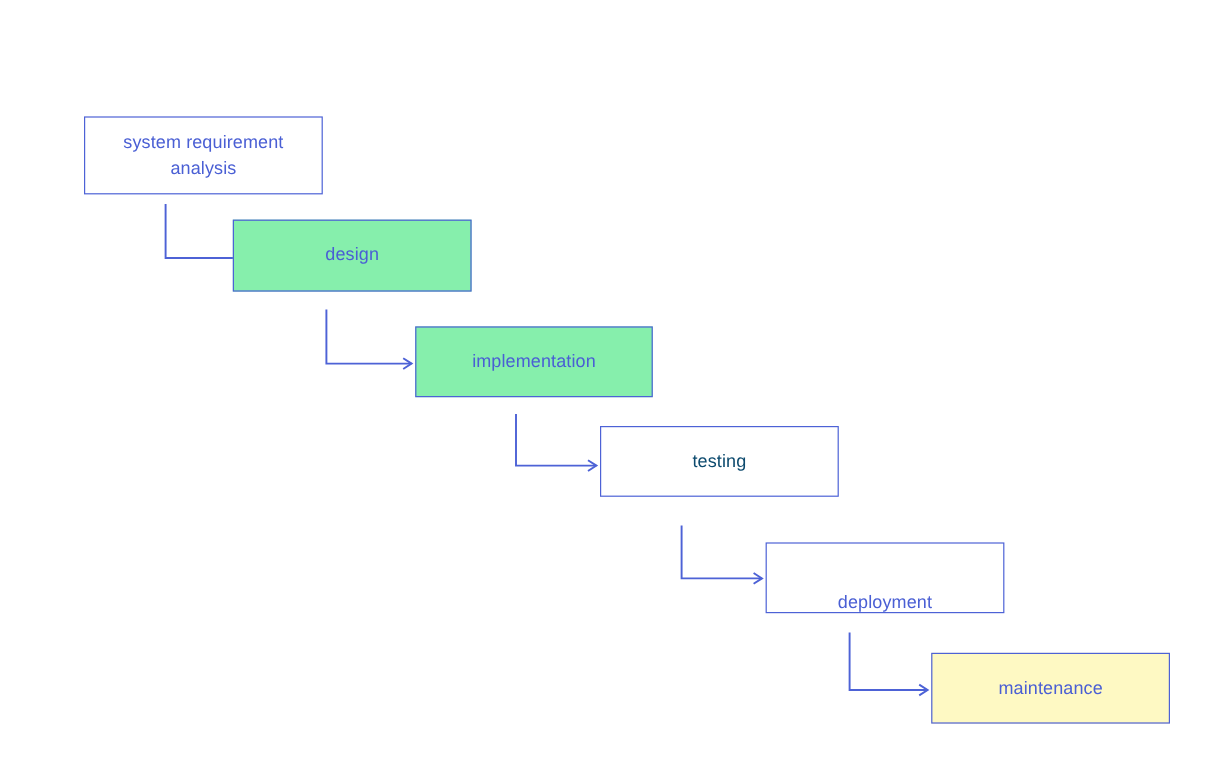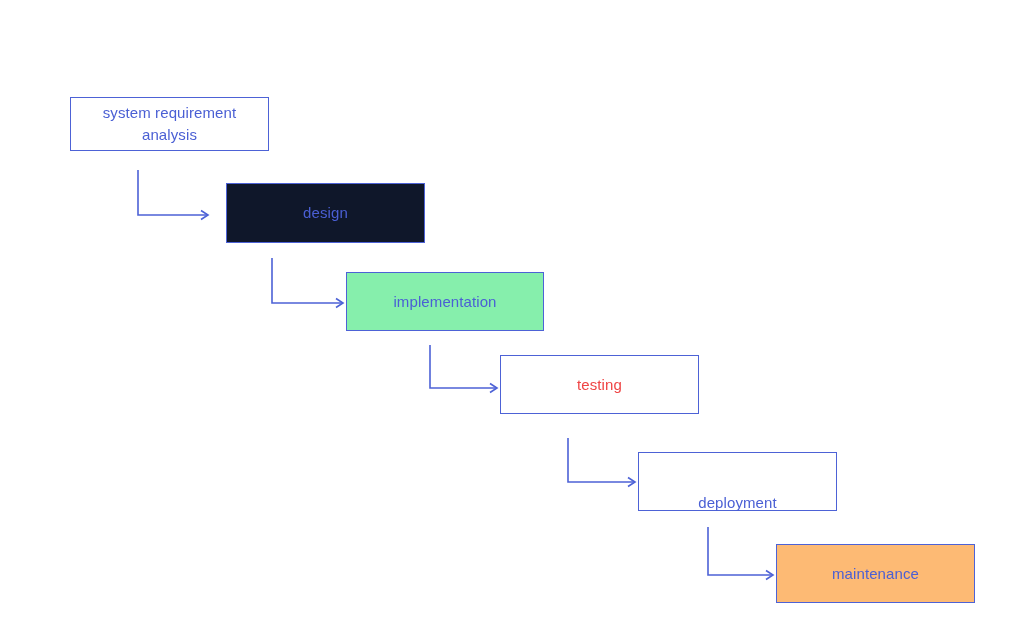--- a/index.html
+++ b/index.html
@@ -69,34 +69,34 @@
         <path d="M 568 438 L 568 482 L 635 482" fill="none" stroke="#4d62d6" stroke-width="1.6" stroke-linecap="butt" stroke-linejoin="miter"></path>
         <path d="M 628 477.5 L 635 482 L 628 486.5" fill="none" stroke="#4d62d6" stroke-width="1.6" stroke-linecap="butt" stroke-linejoin="miter"></path>
       </g>
       <g>
         <path d="M 708 527 L 708 575 L 773 575" fill="none" stroke="#4d62d6" stroke-width="1.6" stroke-linecap="butt" stroke-linejoin="miter"></path>
         <path d="M 766 570.5 L 773 575 L 766 579.5" fill="none" stroke="#4d62d6" stroke-width="1.6" stroke-linecap="butt" stroke-linejoin="miter"></path>
       </g>
     </svg>
 
   <div id="boxes-layer">
-      <div class="stage-box" style="left: 70px; top: 97px; width: 199px; height: 54px; border-color: rgb(77, 98, 214); background: rgb(255, 255, 255);">
+      <div class="stage-box" style="left: 70px; top: 97px; width: 199px; height: 65px; border-color: rgb(77, 98, 214); background: rgb(255, 255, 255);">
         <span class="stage-label" style="color: rgb(74, 95, 212);">system requirement
 analysis</span>
       </div>
-      <div class="stage-box" style="left: 226px; top: 183px; width: 199px; height: 60px; border-color: rgb(77, 98, 214); background: #0f172a;">
+      <div class="stage-box" style="left: 194px; top: 183px; width: 199px; height: 60px; border-color: rgb(77, 98, 214); background: #86efac;">
         <span class="stage-label" style="color: rgb(74, 95, 212);">design</span>
       </div>
       <div class="stage-box" style="left: 346px; top: 272px; width: 198px; height: 59px; border-color: rgb(77, 98, 214); background: #86efac;">
         <span class="stage-label" style="color: rgb(74, 95, 212);">implementation</span>
       </div>
       <div class="stage-box" style="left: 500px; top: 355px; width: 199px; height: 59px; border-color: rgb(77, 98, 214); background: rgb(255, 255, 255);">
-        <span class="stage-label" style="color: #ef4444;">testing</span>
+        <span class="stage-label" style="color: #0c4a6e;">testing</span>
       </div>
       <div class="stage-box" style="left: 638px; top: 452px; width: 199px; height: 59px; border-color: rgb(77, 98, 214); background: rgb(255, 255, 255);">
         <span class="stage-label" style="color: rgb(74, 95, 212); margin-top: 43px;">deployment</span>
       </div>
-      <div class="stage-box" style="left: 776px; top: 544px; width: 199px; height: 59px; border-color: rgb(77, 98, 214); background: #fdba74; text-align: right;">
+      <div class="stage-box" style="left: 776px; top: 544px; width: 199px; height: 59px; border-color: rgb(77, 98, 214); background: #fef9c3; text-align: right;">
         <span class="stage-label" style="color: rgb(74, 95, 212);">maintenance</span>
       </div>
     </div>
 
 </div>
 
 </body></html>

